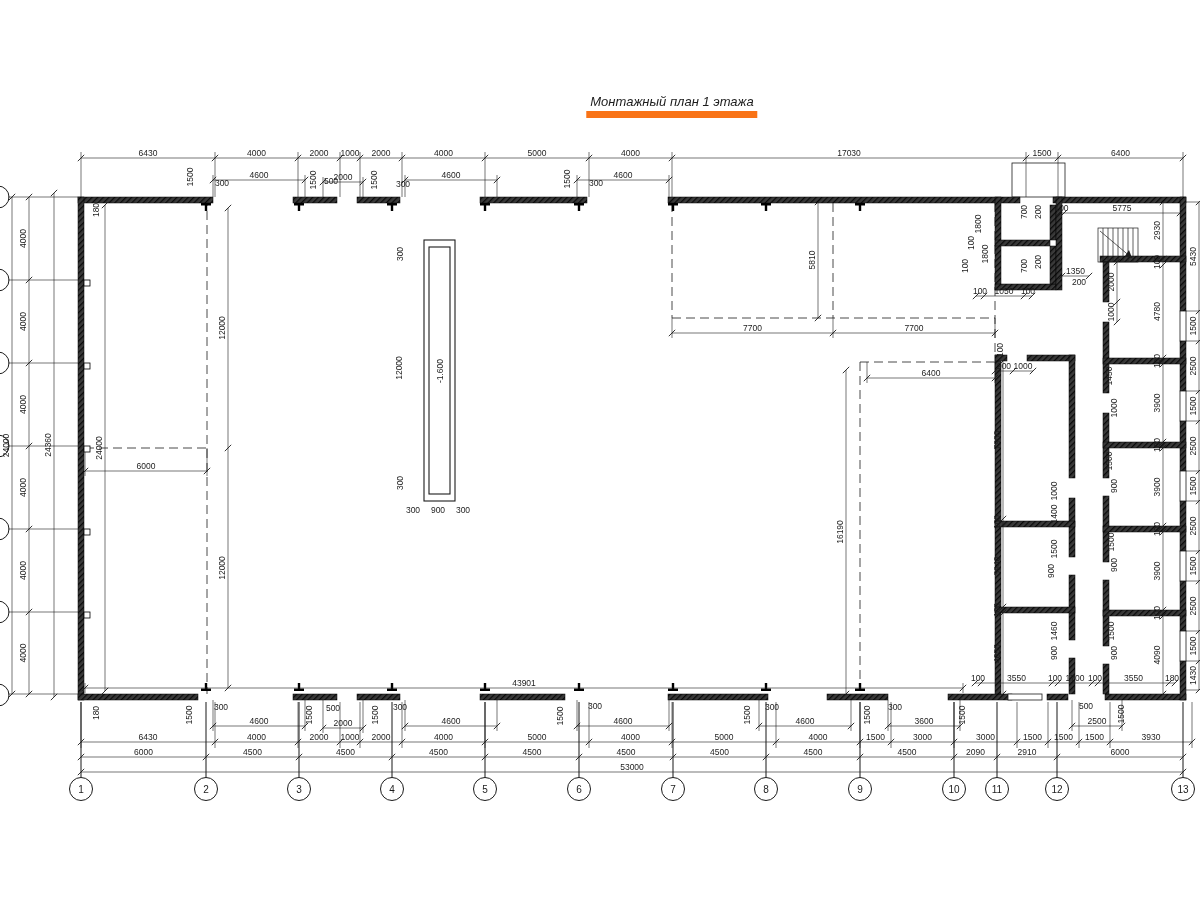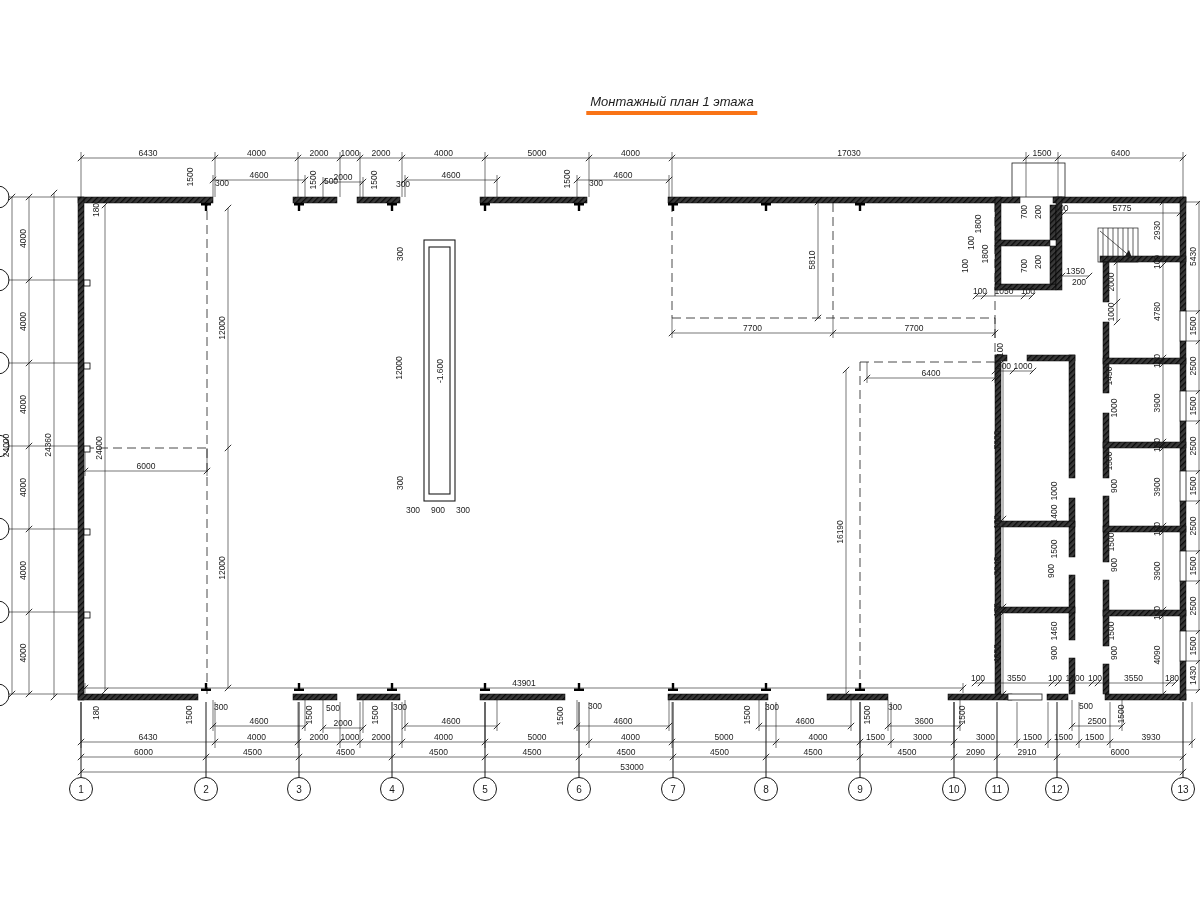--- a/index.html
+++ b/index.html
@@ -1,21 +1,21 @@
 <!DOCTYPE html>
 <html><head>
 <meta charset="utf-8">
 <style>
   html,body{margin:0;padding:0;background:#fff;}
   #page{position:relative;width:1200px;height:900px;background:#ffffff;overflow:hidden;
         font-family:"Liberation Sans",sans-serif;}
   #plan{position:absolute;left:0;top:0;}
   #title{position:absolute;top:94px;left:50%;transform:translateX(-8%);
          font-size:13px;font-style:italic;color:#1c1c1c;
-         border-bottom:4px solid #f97316;padding:0 4px 2px 4px;white-space:nowrap;}
+         border-bottom:7px solid #f97316;padding:0 4px 2px 4px;white-space:nowrap;}
   text{fill:#1c1c1c;}
 </style>
 </head>
 <body>
 
 <div id="page">
   <svg id="plan" width="1200" height="900" viewBox="0 0 1200 900">
     <defs>
       <pattern id="hatch" width="4" height="4" patternUnits="userSpaceOnUse" patternTransform="rotate(45)">
         <rect width="4" height="4" fill="#3a3a3a"></rect>

